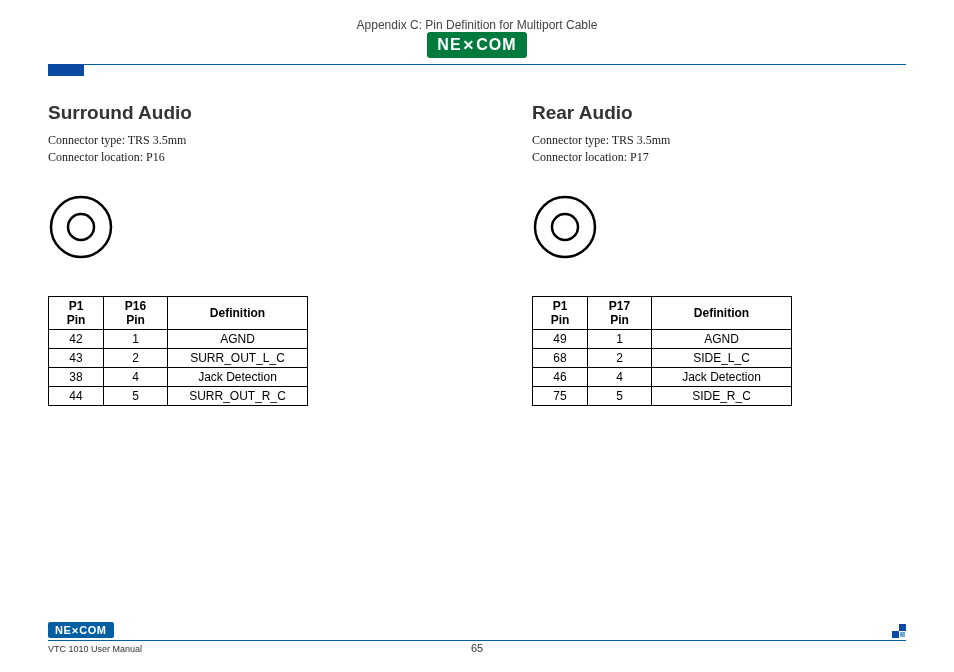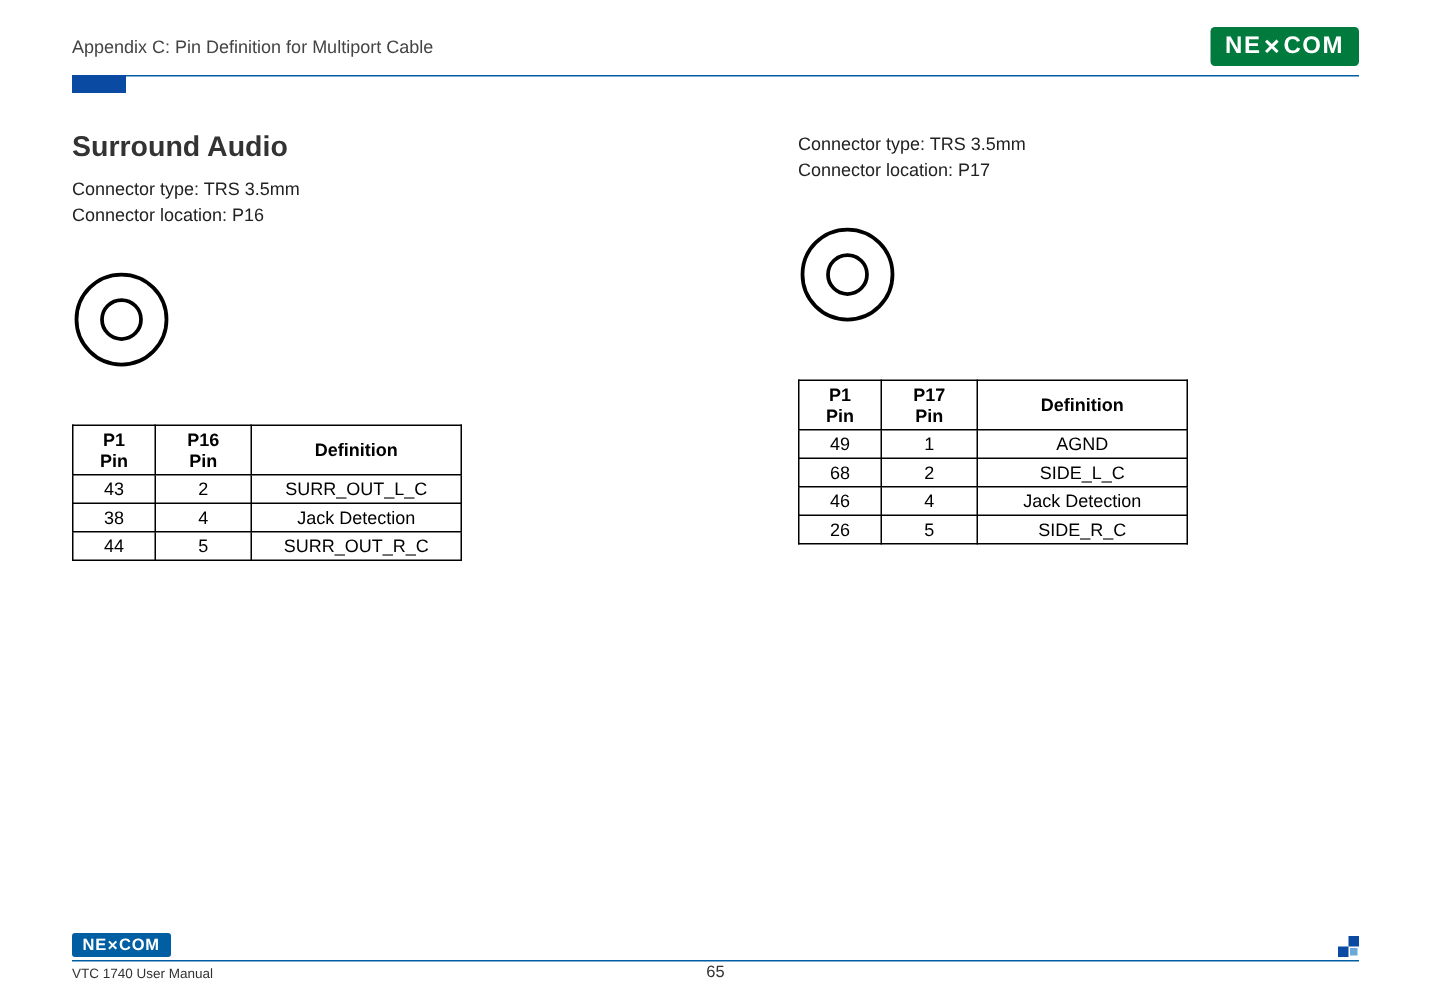--- a/index.html
+++ b/index.html
@@ -9,20 +9,21 @@
     font-family: Arial, Helvetica, sans-serif;
     background: #fff;
     color: #000;
     position: relative;
   }
   .header {
     display: flex;
     justify-content: space-between;
     align-items: center;
     padding: 18px 48px 0 48px;
+    flex-direction: column;
   }
   .appendix-title {
     font-size: 12px;
     color: #444;
   }
   .logo {
     background: #007a3d;
     color: #fff;
     font-weight: bold;
     font-size: 16px;
@@ -54,20 +55,21 @@
   .section-title {
     font-size: 19px;
     font-weight: bold;
     color: #333;
     margin-bottom: 8px;
   }
   .meta {
     font-size: 12px;
     color: #222;
     line-height: 1.4;
+    font-family: Liberation Serif, serif;
   }
   .jack-svg { margin: 28px 0 32px 0; }
   table {
     border-collapse: collapse;
     font-size: 12px;
   }
   th, td {
     border: 1px solid #000;
     padding: 2px 10px;
     text-align: center;
@@ -151,39 +153,45 @@
     <table>
       <thead>
         <tr>
           <th class="col-p1">P1 Pin</th>
           <th class="col-pn">P16 Pin</th>
           <th class="col-def">Definition</th>
         </tr>
       </thead>
       <tbody>
         <tr>
+          <td>42</td>
+          <td>1</td>
+          <td>AGND</td>
+        </tr>
+        <tr>
           <td>43</td>
           <td>2</td>
           <td>SURR_OUT_L_C</td>
         </tr>
         <tr>
           <td>38</td>
           <td>4</td>
           <td>Jack Detection</td>
         </tr>
         <tr>
           <td>44</td>
           <td>5</td>
           <td>SURR_OUT_R_C</td>
         </tr>
       </tbody>
     </table>
   </div>
 
   <div class="col">
+    <div class="section-title">Rear Audio</div>
     <div class="meta">Connector type: TRS 3.5mm</div>
     <div class="meta">Connector location: P17</div>
 
     <svg class="jack-svg" width="66" height="66" viewBox="0 0 66 66">
       <circle cx="33" cy="33" r="30" fill="none" stroke="#000" stroke-width="2.5"></circle>
       <circle cx="33" cy="33" r="13" fill="none" stroke="#000" stroke-width="2.5"></circle>
     </svg>
 
     <table>
       <thead>
@@ -203,21 +211,21 @@
           <td>68</td>
           <td>2</td>
           <td>SIDE_L_C</td>
         </tr>
         <tr>
           <td>46</td>
           <td>4</td>
           <td>Jack Detection</td>
         </tr>
         <tr>
-          <td>26</td>
+          <td>75</td>
           <td>5</td>
           <td>SIDE_R_C</td>
         </tr>
       </tbody>
     </table>
   </div>
 </div>
 
 <div class="corner-sq">
   <div class="b1"></div>
@@ -227,15 +235,15 @@
 
 <div class="footer">
   <div>
     <span class="footer-logo">
       NE<span style="font-size:9px;">✕</span>COM
     </span>
   </div>
   <hr class="hr-bottom">
   <div class="footer-row">
     <span class="page-num">65</span>
-    <span>VTC 1740 User Manual</span>
+    <span>VTC 1010 User Manual</span>
   </div>
 </div>
 
 </body></html>

